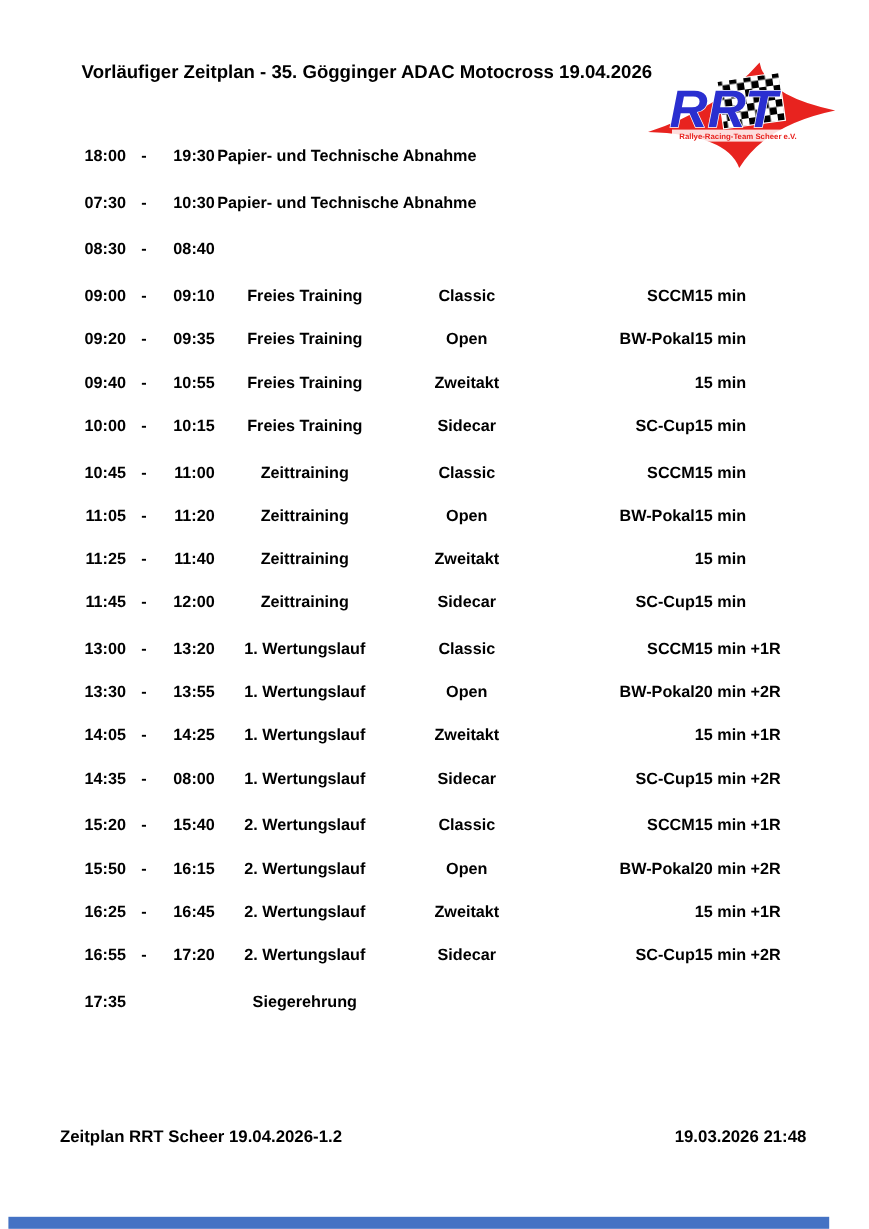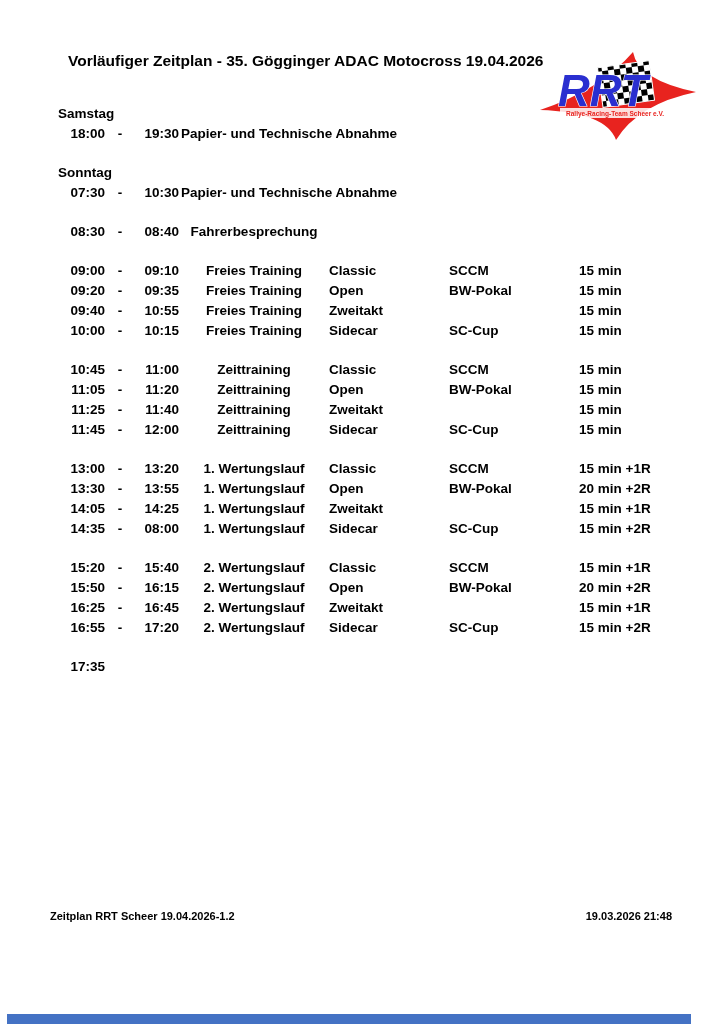--- a/index.html
+++ b/index.html
@@ -15,33 +15,33 @@
   .page-title{
     position:absolute;left:68px;top:52px;
     font-size:15.5px;white-space:nowrap;
   }
   .logo{position:absolute;left:538px;top:50px;width:160px;height:92px;}
   .schedule{position:absolute;left:50px;top:104px;width:630px;font-size:13.5px;}
   .day{margin-bottom:19px;}
   .day-label{height:20px;line-height:20px;padding-left:8px;}
   .block{margin-bottom:19px;}
   .block:last-child{margin-bottom:0;}
-  .row{display:flex;height:20px;line-height:20px;white-space:nowrap;}
+  .row{display:flex;height:20px;line-height:20px;white-space:nowrap;margin-top:16px;}
   .c-start{width:55px;text-align:right;}
   .c-sep{width:30px;text-align:center;}
   .c-end{width:44px;text-align:right;}
   .c-event{width:150px;text-align:center;}
-  .c-class{width:120px;text-align:left;}
-  .c-cup{width:130px;text-align:left;}
+  .c-class{width:120px;text-align:center;}
+  .c-cup{width:130px;text-align:right;}
   .c-dur{width:95px;}
   .c-wide{padding-left:2px;text-align:center;}
   .footer{
-    position:absolute;left:50px;top:910px;width:622px;
+    position:absolute;left:50px;top:939px;width:622px;
     display:flex;justify-content:space-between;
-    font-size:11px;
+    font-size:14px;
     text-align:right;
   }
   .bottom-bar{
     position:absolute;left:7px;top:1014px;width:684px;height:10px;
     background:var(--bar-blue,#4472c4);
   }
 </style>
 </head>
 <body style="--logo-red: #e8231f; --logo-blue: #2a2fd0; --bar-blue: #4472c4;">
 
@@ -59,46 +59,43 @@
     <path d="M95,2 Q100,30 158,42 Q100,54 78,90 Q68,62 2,60 Q62,40 95,2 Z" style="fill:var(--logo-red,#e8231f)"></path>
     <rect x="22" y="58" width="110" height="10" fill="#ffffff" opacity="0.85"></rect>
     <rect x="62" y="14" width="52" height="40" fill="url(#chk)" stroke="#ffffff" stroke-width="1" transform="rotate(-8 88 34)"></rect>
     <text x="20" y="56" font-family="Liberation Sans, sans-serif" font-size="44" font-weight="bold" font-style="italic" style="fill:var(--logo-blue,#2a2fd0)" stroke="#ffffff" stroke-width="1.2" paint-order="stroke">RRT</text>
     <text x="77" y="66" font-family="Liberation Sans, sans-serif" font-size="6.5" font-weight="bold" text-anchor="middle" style="fill:var(--logo-red,#e8231f)">Rallye-Racing-Team Scheer e.V.</text>
   </svg>
 </div>
 
 <div class="schedule">
     <div class="day">
-      <span class="day-label" style="display: block;">Samstag</span>
       <div class="block">
         <div class="row">
           <span class="c-start">18:00</span>
           <span class="c-sep">-</span>
           <span class="c-end">19:30</span>
           <span class="c-wide">Papier- und Technische Abnahme</span>
         </div>
       </div>
     </div>
     <div class="day">
-      <span class="day-label" style="display: block;">Sonntag</span>
       <div class="block">
         <div class="row">
           <span class="c-start">07:30</span>
           <span class="c-sep">-</span>
           <span class="c-end">10:30</span>
           <span class="c-wide">Papier- und Technische Abnahme</span>
         </div>
       </div>
       <div class="block">
         <div class="row">
           <span class="c-start">08:30</span>
           <span class="c-sep">-</span>
           <span class="c-end">08:40</span>
-          <span class="c-event">Fahrerbesprechung</span>
           <span class="c-class"></span>
           <span class="c-cup"></span>
           <span class="c-dur"></span>
         </div>
       </div>
       <div class="block">
         <div class="row">
           <span class="c-start">09:00</span>
           <span class="c-sep">-</span>
           <span class="c-end">09:10</span>
@@ -247,20 +244,21 @@
           <span class="c-class">Sidecar</span>
           <span class="c-cup">SC-Cup</span>
           <span class="c-dur">15 min +2R</span>
         </div>
       </div>
       <div class="block">
         <div class="row">
           <span class="c-start">17:35</span>
           <span class="c-sep"></span>
           <span class="c-end"></span>
+          <span class="c-event">Siegerehrung</span>
           <span class="c-class"></span>
           <span class="c-cup"></span>
           <span class="c-dur"></span>
         </div>
       </div>
     </div>
   </div>
 
 <div class="footer">
   <span>Zeitplan RRT Scheer 19.04.2026-1.2</span>

